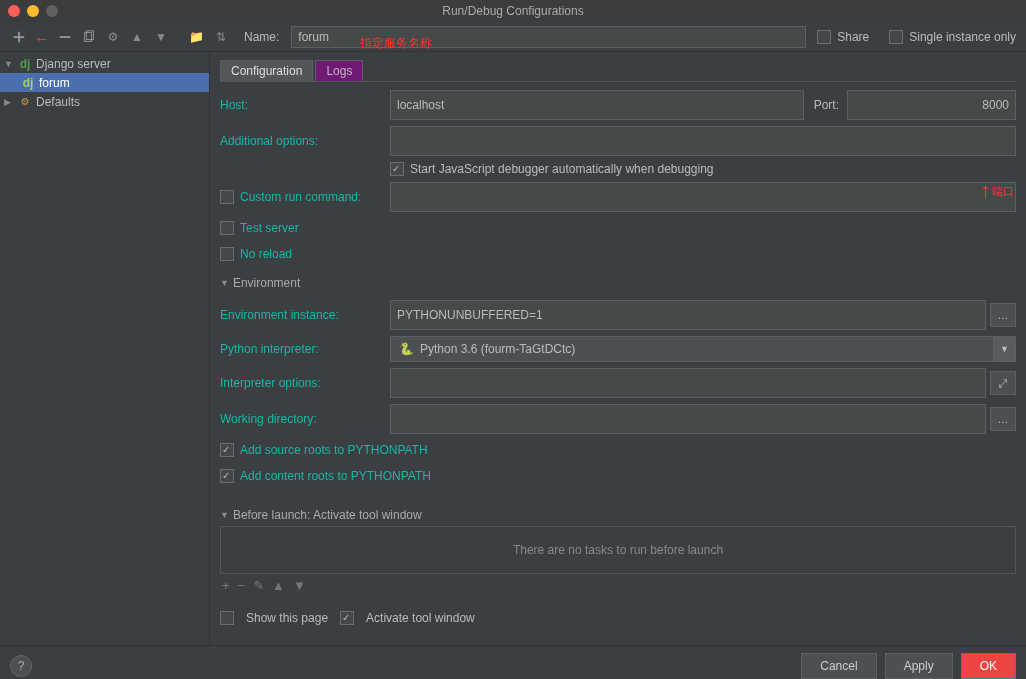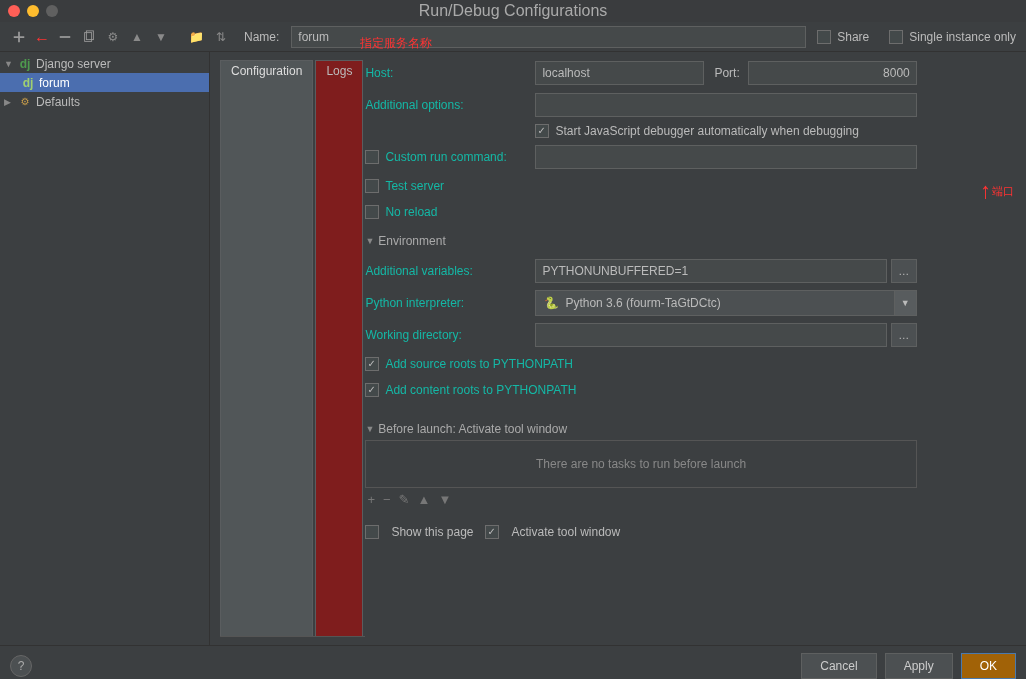--- a/index.html
+++ b/index.html
@@ -4,50 +4,50 @@
 <style>
 * { box-sizing: border-box; margin: 0; padding: 0; font-family: -apple-system, "Helvetica Neue", Arial, sans-serif; font-size: 12px; }
 body { background: #3c3f41; color: #bbbbbb; width: 1026px; height: 679px; overflow: hidden; }
 
 .titlebar { height: 22px; background: #3a3c3e; display: flex; align-items: center; padding: 0 8px; position: relative; }
 .traffic { display: flex; gap: 7px; position: absolute; left: 8px; }
 .traffic span { width: 12px; height: 12px; border-radius: 50%; display: inline-block; }
 .tl-close { background: #ff5f57; }
 .tl-min { background: #febc2e; }
 .tl-max { background: #606060; }
-.titlebar-title { flex: 1; text-align: center; color: #aaa; font-size: 16px; }
+.titlebar-title { flex: 1; text-align: center; color: #aaa; font-size: 12px; }
 
 .toolbar-row { height: 30px; display: flex; align-items: center; padding: 2px 10px; gap: 6px; border-bottom: 1px solid #323232; }
 .tb-icon { width: 18px; height: 18px; display: flex; align-items: center; justify-content: center; color: #8a8a8a; cursor: pointer; }
 .tb-icon svg { width: 14px; height: 14px; }
 .tb-sep { width: 6px; }
 .name-label { color: #bbb; margin-left: 8px; margin-right: 6px; }
 .name-input { flex: 0 0 515px; height: 22px; background: #45494a; border: 1px solid #5e6060; color: #bbb; padding: 0 6px; }
 .share-area { display: flex; align-items: center; gap: 6px; margin-left: auto; }
 .chk { width: 14px; height: 14px; background: #43494a; border: 1px solid #6d6d6d; display: inline-block; }
 .chk.checked::after { content: "✓"; color: #bbb; font-size: 10px; position: relative; top: -2px; left: 1px; }
 
 .body-area { display: flex; height: 593px; }
 .sidebar { width: 210px; border-right: 1px solid #323232; padding-top: 2px; }
 .tree-row { display: flex; align-items: center; height: 19px; padding-left: 4px; gap: 3px; color: #bbb; cursor: pointer; }
 .tree-row.selected { background: #4b6eaf; color: #fff; }
 .tree-arrow { width: 10px; font-size: 9px; color: #888; }
 .tree-icon { width: 16px; text-align: center; font-size: 10px; }
 .dj-icon { color: #4e9a4e; font-weight: bold; font-size: 12px; }
 .gear-icon { color: #c89d4a; }
 
-.main { flex: 1; padding: 8px 10px 0 10px; display: flex; flex-direction: row; overflow: hidden; }
+.main { flex: 1; padding: 8px 10px 0 10px; display: flex; flex-direction: column; overflow: hidden; }
 .tabs { display: flex; border-bottom: 1px solid #555; margin-bottom: 8px; }
-.tab { padding: 3px 10px; background: #7f1d1d; border: 1px solid #5a5d5f; border-bottom: none; margin-right: 2px; color: #bbb; cursor: pointer; font-size: 12px; }
+.tab { padding: 3px 10px; background: #701a75; border: 1px solid #5a5d5f; border-bottom: none; margin-right: 2px; color: #bbb; cursor: pointer; font-size: 12px; }
 .tab.active { background: #515658; color: #ddd; }
 
 .form { display: flex; flex-direction: column; gap: 6px; }
 .form-row { display: flex; align-items: center; min-height: 26px; }
 .form-label { width: 170px; color: #14b8a6; padding-right: 8px; display: flex; align-items: center; gap: 6px; }
-.form-input { flex: 1; height: 24px; background: #45494a; border: 1px solid #5e6060; color: #bbb; padding: 0 6px; }
+.form-input { flex: 1; height: 30px; background: #45494a; border: 1px solid #5e6060; color: #bbb; padding: 0 6px; }
 .form-input.small { flex: 0 0 70px; text-align: right; }
 .port-label { color: #bbb; margin: 0 8px 0 10px; }
 .btn-browse { width: 26px; height: 24px; background: #4c5052; border: 1px solid #5e6060; color: #bbb; margin-left: 4px; display: flex; align-items: center; justify-content: center; cursor: pointer; font-size: 11px; }
 .sub-row { padding-left: 170px; display: flex; align-items: flex-end; gap: 6px; }
 
 .section-header { color: #aaa; font-size: 11px; margin-top: 6px; margin-bottom: 4px; display: flex; align-items: center; gap: 4px; }
 .section-arrow { font-size: 9px; color: #888; }
 
 .dropdown { flex: 1; height: 26px; background: #4c5052; border: 1px solid #5e6060; display: flex; align-items: center; padding: 0 8px; color: #bbb; position: relative; cursor: pointer; }
 .dropdown-arrow { position: absolute; right: 0; top: 0; width: 22px; height: 100%; background: #585c5e; display: flex; align-items: center; justify-content: center; font-size: 9px; border-left: 1px solid #5e6060; }
@@ -57,21 +57,21 @@
 .bl-box { border: 1px solid #555; height: 48px; display: flex; align-items: center; justify-content: center; color: #888; background: #3c3f41; }
 .bl-toolbar { display: flex; gap: 8px; padding: 4px 2px; color: #777; }
 .bl-tb-icon { cursor: pointer; font-size: 13px; }
 
 .bottom-checks { display: flex; gap: 12px; align-items: center; margin-top: 8px; }
 
 .footer { height: 40px; border-top: 1px solid #323232; display: flex; align-items: center; padding: 0 10px; gap: 8px; }
 .help-btn { width: 22px; height: 22px; border-radius: 50%; background: #4c5052; border: 1px solid #666; color: #aaa; display: flex; align-items: center; justify-content: center; cursor: pointer; }
 .footer-spacer { flex: 1; }
 .btn { height: 26px; padding: 0 18px; background: #4c5052; border: 1px solid #5e6060; color: #ccc; cursor: pointer; }
-.btn.primary { background: #a16207; border-color: #4a79ad; color: #fff; }
+.btn.primary { background: #ef4444; border-color: #4a79ad; color: #fff; }
 
 .red-arrow { color: #ff3333; font-size: 16px; font-weight: bold; }
 .red-annot { color: #ff3333; font-size: 12px; position: absolute; }
 .annot-name { left: 360px; top: 35px; }
 .annot-port-arrow { position: absolute; color: #ff3333; right: 35px; top: 126px; font-size: 22px; }
 .annot-port-text { position: absolute; color: #ff3333; right: 12px; top: 132px; font-size: 11px; }
 
 .indent { padding-left: 20px; }
 </style>
 </head>
@@ -179,31 +179,36 @@
           <span class="chk"></span>
           <span>No reload</span>
         </div>
       </div>
 
       <div class="section-header">
         <span class="section-arrow">▼</span>
         <span>Environment</span>
       </div>
       <div class="form-row">
-        <div class="form-label">Additional variables:</div>
+        <div class="form-label">Environment instance:</div>
         <input class="form-input" value="PYTHONUNBUFFERED=1" style="">
         <div class="btn-browse">…</div>
       </div>
       <div class="form-row">
         <div class="form-label">Python interpreter:</div>
         <div class="dropdown">
           <span class="py-icon">🐍</span>
           <span>Python 3.6 (fourm-TaGtDCtc)</span>
           <span class="dropdown-arrow">▼</span>
         </div>
+      </div>
+      <div class="form-row">
+        <div class="form-label">Interpreter options:</div>
+        <input class="form-input" value="" style="">
+        <div class="btn-browse">⤢</div>
       </div>
       <div class="form-row">
         <div class="form-label">Working directory:</div>
         <input class="form-input" value="" style="">
         <div class="btn-browse">…</div>
       </div>
       <div class="form-row" style="min-height:20px">
         <div class="form-label" style="width:auto">
           <span class="chk checked"></span>
           <span>Add source roots to PYTHONPATH</span>

